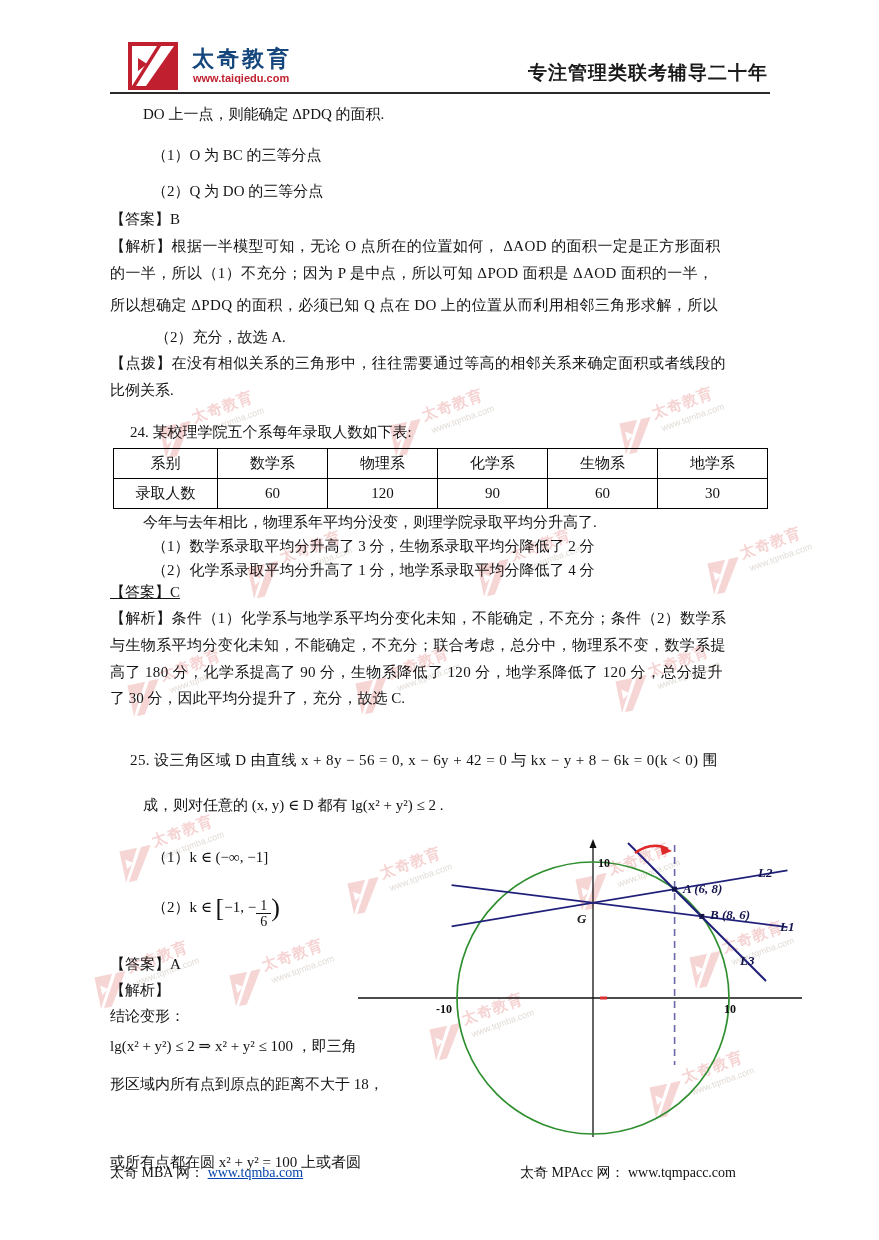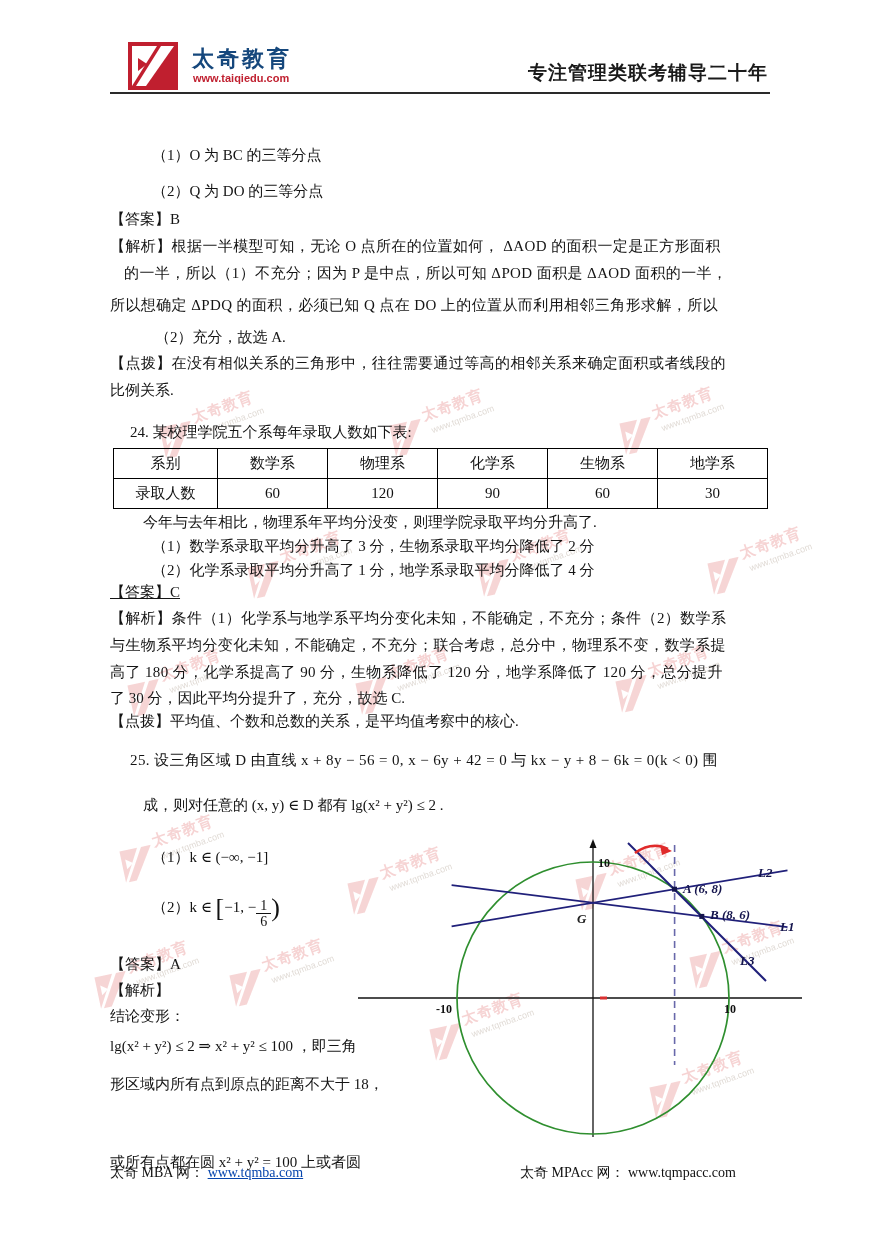--- a/index.html
+++ b/index.html
@@ -221,25 +221,26 @@
         <polygon points="4,4 29,4 4,44" fill="#ffffff"></polygon>
         <polygon points="33,4 46,4 18,44 8,44" fill="#ffffff"></polygon>
         <polygon points="10,16 19,22 10,29" fill="#c01f2f"></polygon>
       </svg>
     </div>
     <div class="brand">太奇教育</div>
     <div class="brand-url">www.taiqiedu.com</div>
     <div class="slogan">专注管理类联考辅导二十年</div>
     <div class="hrule"></div>
 
+    <div class="tl" style="left:143px;top:104px;">DO 上一点，则能确定 ΔPDQ 的面积.</div>
     <div class="tl" style="left:152px;top:145px;">（1）O 为 BC 的三等分点</div>
     <div class="tl" style="left:152px;top:181px;">（2）Q 为 DO 的三等分点</div>
     <div class="tl" style="left:110px;top:209px;">【答案】B</div>
     <div class="tl wide" style="left:110px;top:236px;">【解析】根据一半模型可知，无论 O 点所在的位置如何， ΔAOD 的面积一定是正方形面积</div>
-    <div class="tl wide" style="left:124px;top:263px;">的一半，所以（1）不充分；因为 P 是中点，所以可知 ΔPOD 面积是 ΔAOD 面积的一半，</div>
+    <div class="tl wide" style="left:110px;top:263px;">的一半，所以（1）不充分；因为 P 是中点，所以可知 ΔPOD 面积是 ΔAOD 面积的一半，</div>
     <div class="tl wide" style="left:110px;top:295px;">所以想确定 ΔPDQ 的面积，必须已知 Q 点在 DO 上的位置从而利用相邻三角形求解，所以</div>
     <div class="tl" style="left:110px;top:327px;margin-left:45px;">（2）充分，故选 A.</div>
     <div class="tl wide" style="left:110px;top:353px;">【点拨】在没有相似关系的三角形中，往往需要通过等高的相邻关系来确定面积或者线段的</div>
     <div class="tl" style="left:110px;top:380px;">比例关系.</div>
 
     <div class="tl" style="left:130px;top:422px;">24. 某校理学院五个系每年录取人数如下表:</div>
 
     <table class="qtable">
       <tbody>
           <tr>
@@ -262,21 +263,20 @@
       </table>
 
     <div class="tl" style="left:143px;top:512px;">今年与去年相比，物理系年平均分没变，则理学院录取平均分升高了.</div>
     <div class="tl" style="left:152px;top:536px;">（1）数学系录取平均分升高了 3 分，生物系录取平均分降低了 2 分</div>
     <div class="tl" style="left:152px;top:560px;">（2）化学系录取平均分升高了 1 分，地学系录取平均分降低了 4 分</div>
     <div class="tl" style="left:110px;top:582px;text-decoration:underline;">【答案】C</div>
     <div class="tl wide" style="left:110px;top:608px;">【解析】条件（1）化学系与地学系平均分变化未知，不能确定，不充分；条件（2）数学系</div>
     <div class="tl wide" style="left:110px;top:635px;">与生物系平均分变化未知，不能确定，不充分；联合考虑，总分中，物理系不变，数学系提</div>
     <div class="tl wide" style="left:110px;top:662px;">高了 180 分，化学系提高了 90 分，生物系降低了 120 分，地学系降低了 120 分，总分提升</div>
     <div class="tl" style="left:110px;top:688px;">了 30 分，因此平均分提升了，充分，故选 C.</div>
-    <div class="tl" style="left:110px;top:711px;">【点拨】平均值、个数和总数的关系，是平均值考察中的核心.</div>
 
     <div class="tl wide" style="left:130px;top:750px;">25. 设三角区域 D 由直线 x + 8y − 56 = 0, x − 6y + 42 = 0 与 kx − y + 8 − 6k = 0(k &lt; 0) 围</div>
     <div class="tl" style="left:143px;top:795px;">成，则对任意的 (x, y) ∈ D 都有 lg(x² + y²) ≤ 2 .</div>
     <div class="tl" style="left:152px;top:847px;">（1）k ∈ (−∞, −1]</div>
 
     <div class="fracline" style="left:152px;top:893px;">
       <span>（2）k ∈ </span><span class="bigbr">[</span><span>−1, −</span><span class="frac"><span class="num">1</span><span class="den">6</span></span><span class="bigbr">)</span>
     </div>
 
     <div class="tl" style="left:110px;top:954px;">【答案】A</div>

